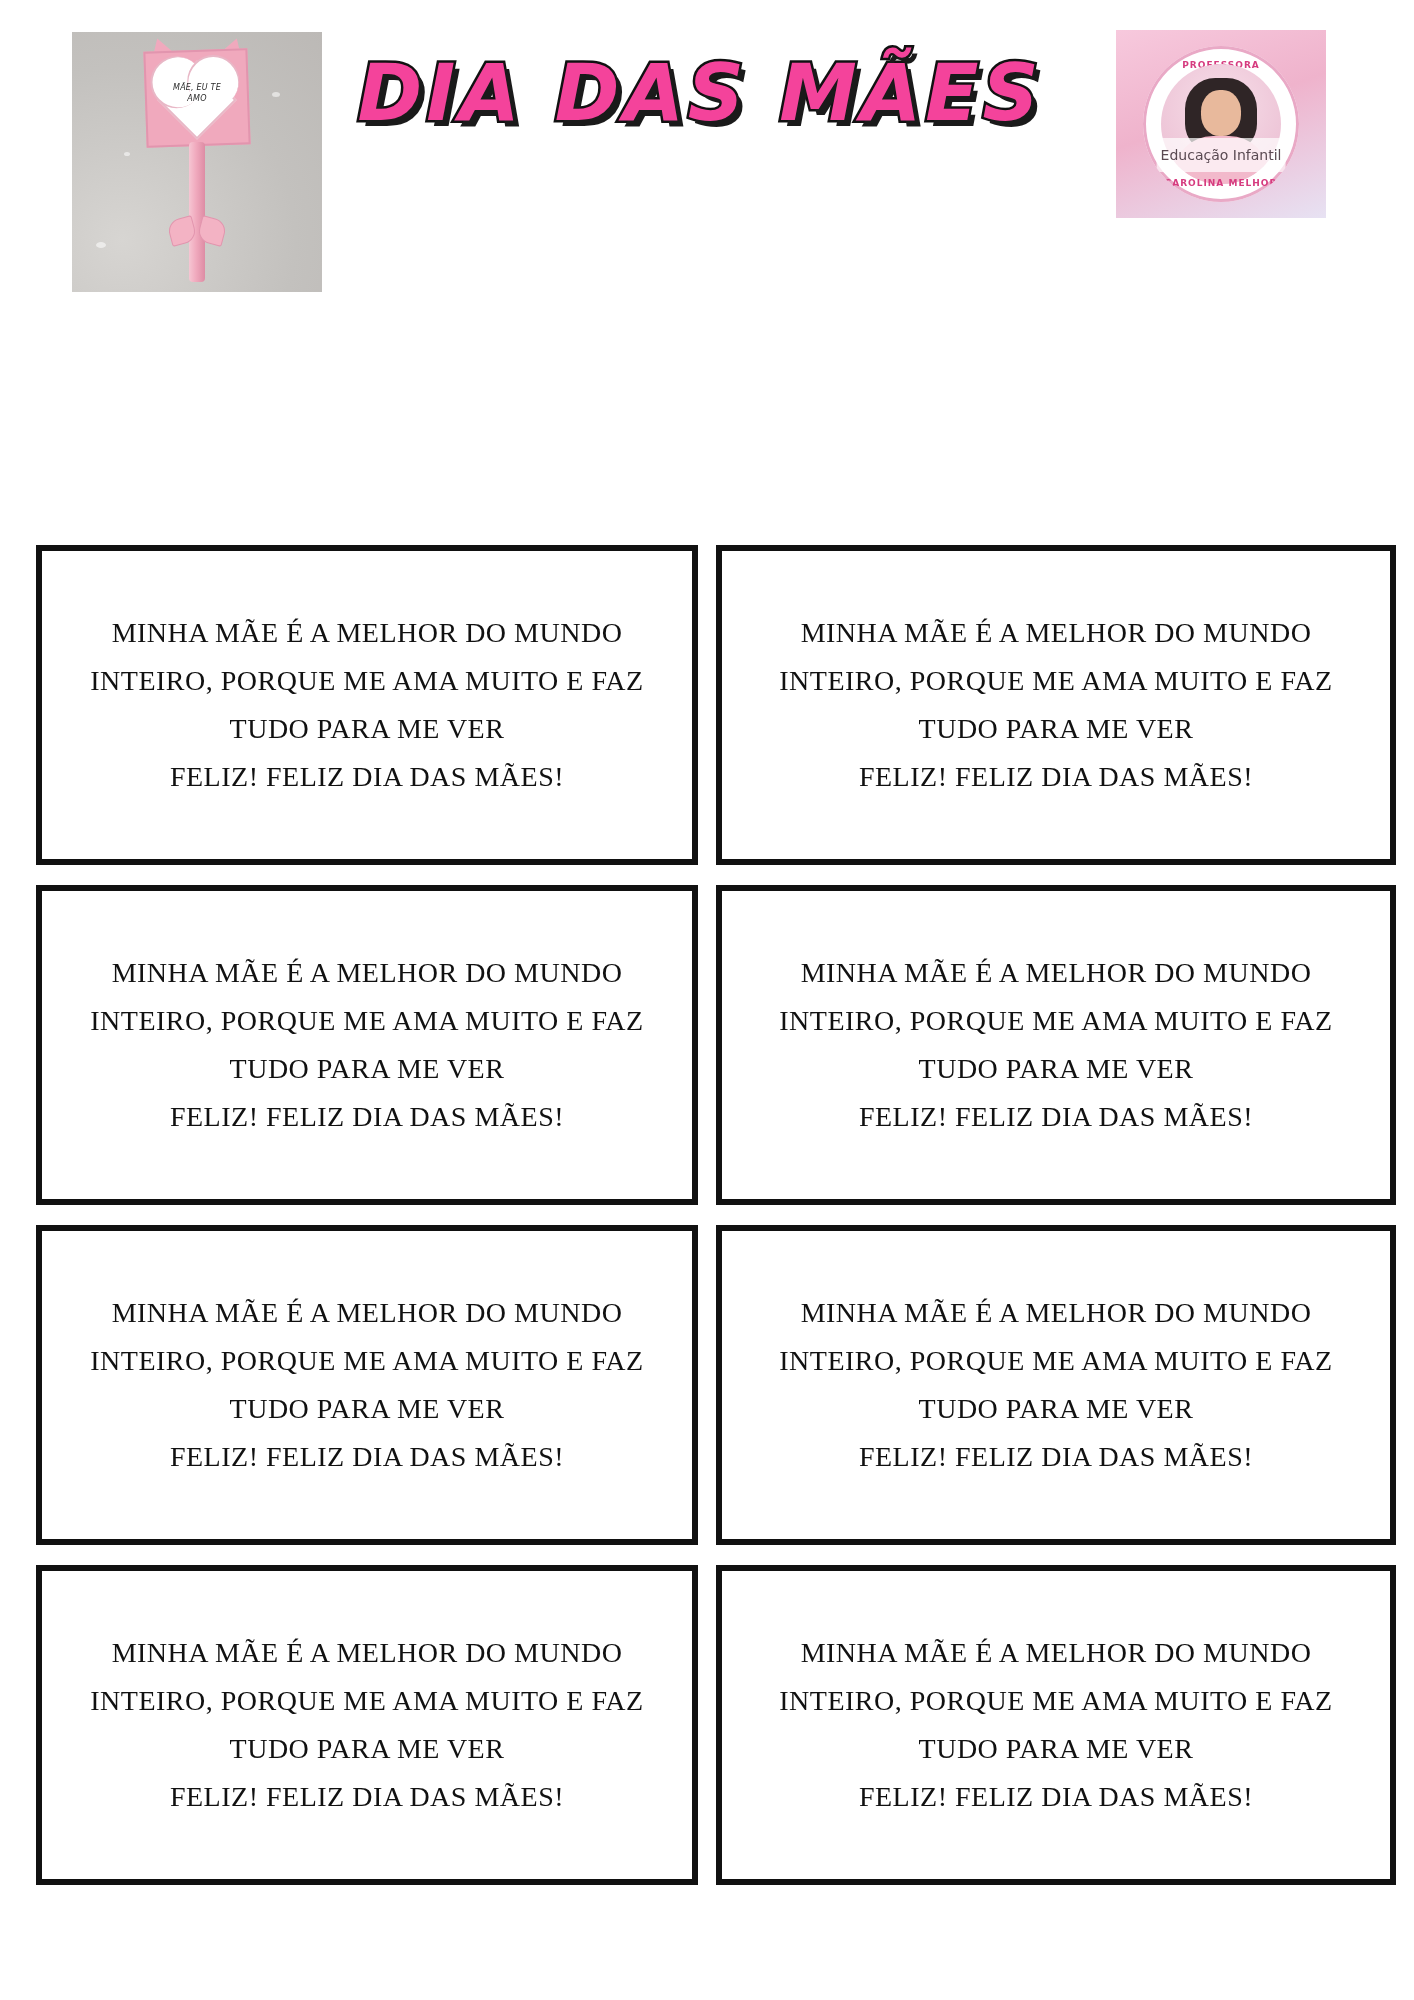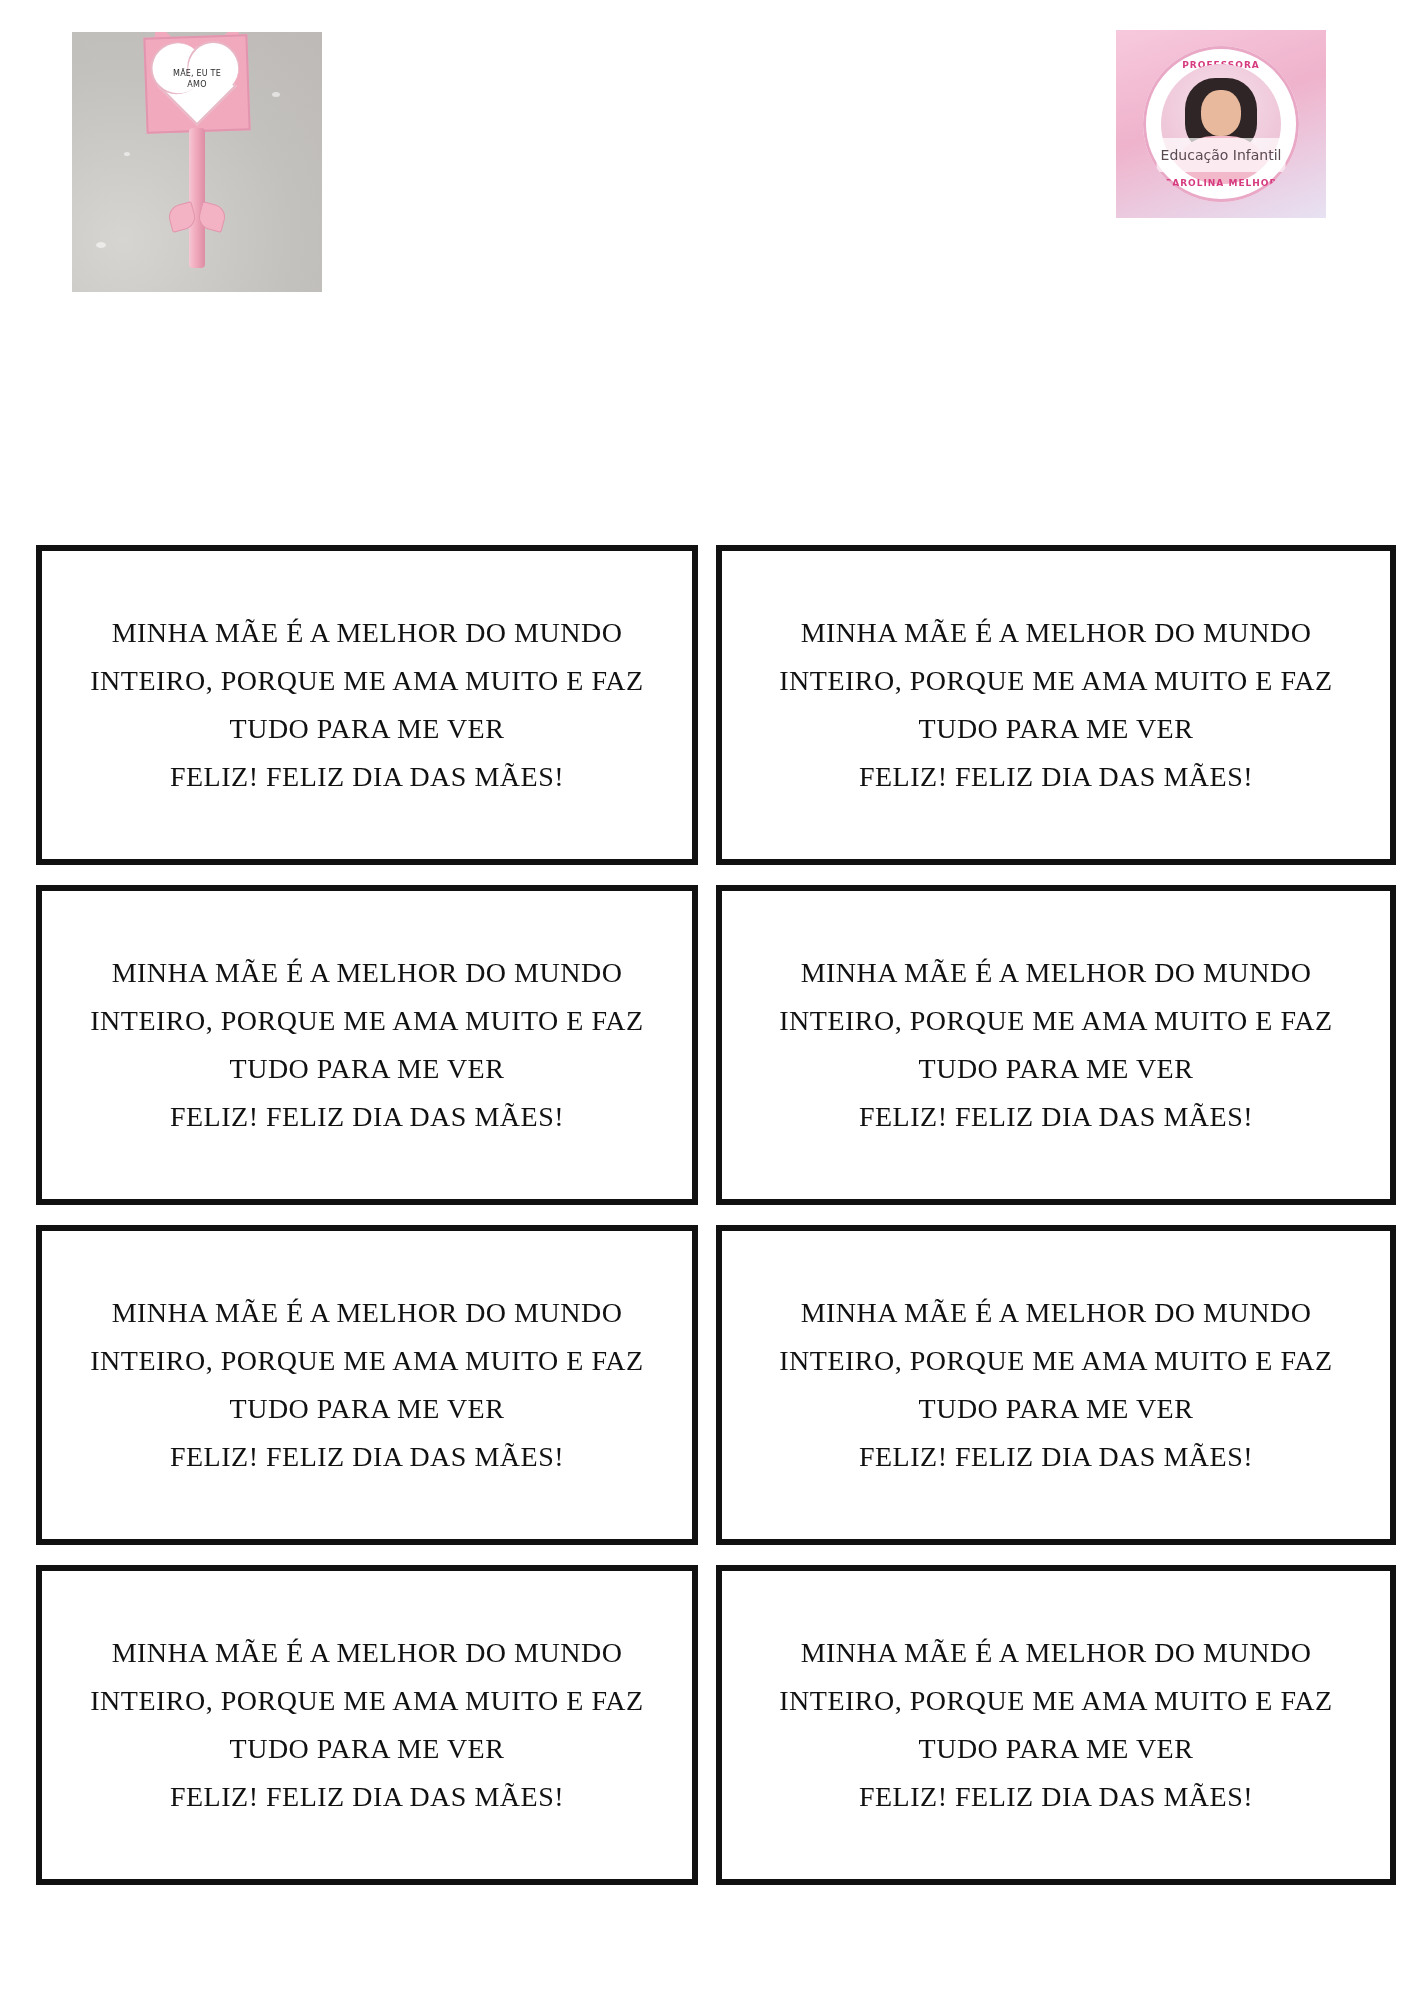--- a/index.html
+++ b/index.html
@@ -44,24 +44,25 @@
   }
   .photo-frame .speck {
     position: absolute;
     background: rgba(255,255,255,.55);
     border-radius: 50%;
   }
   
   .toy {
     position: absolute;
     left: 50%;
-    top: 4px;
+    top: 18px;
     transform: translateX(-50%);
     width: 120px;
     height: 240px;
+    font-style: italic;
   }
   .toy .heart-card {
     position: absolute;
     left: 50%;
     top: 0;
     transform: translateX(-50%) rotate(-2deg);
     width: 104px;
     height: 96px;
     background: #f0a9bd;
     border: 2px solid #e295ae;
@@ -291,20 +292,21 @@
         <div>AMO</div>
       </div>
       <div class="stick"></div>
       <div class="bow">
         <i class="l"></i>
         <i class="r"></i>
       </div>
     </div>
   </div>
 
+  <div class="title">DIA DAS MÃES</div>
 
   <div class="logo">
     <div class="ring">
       <div class="top-label">PROFESSORA</div>
       <div class="inner">
         <div class="person-hair"></div>
         <div class="person-face"></div>
         <div class="person-body"></div>
       </div>
       <div class="mid-label">Educação Infantil</div>

